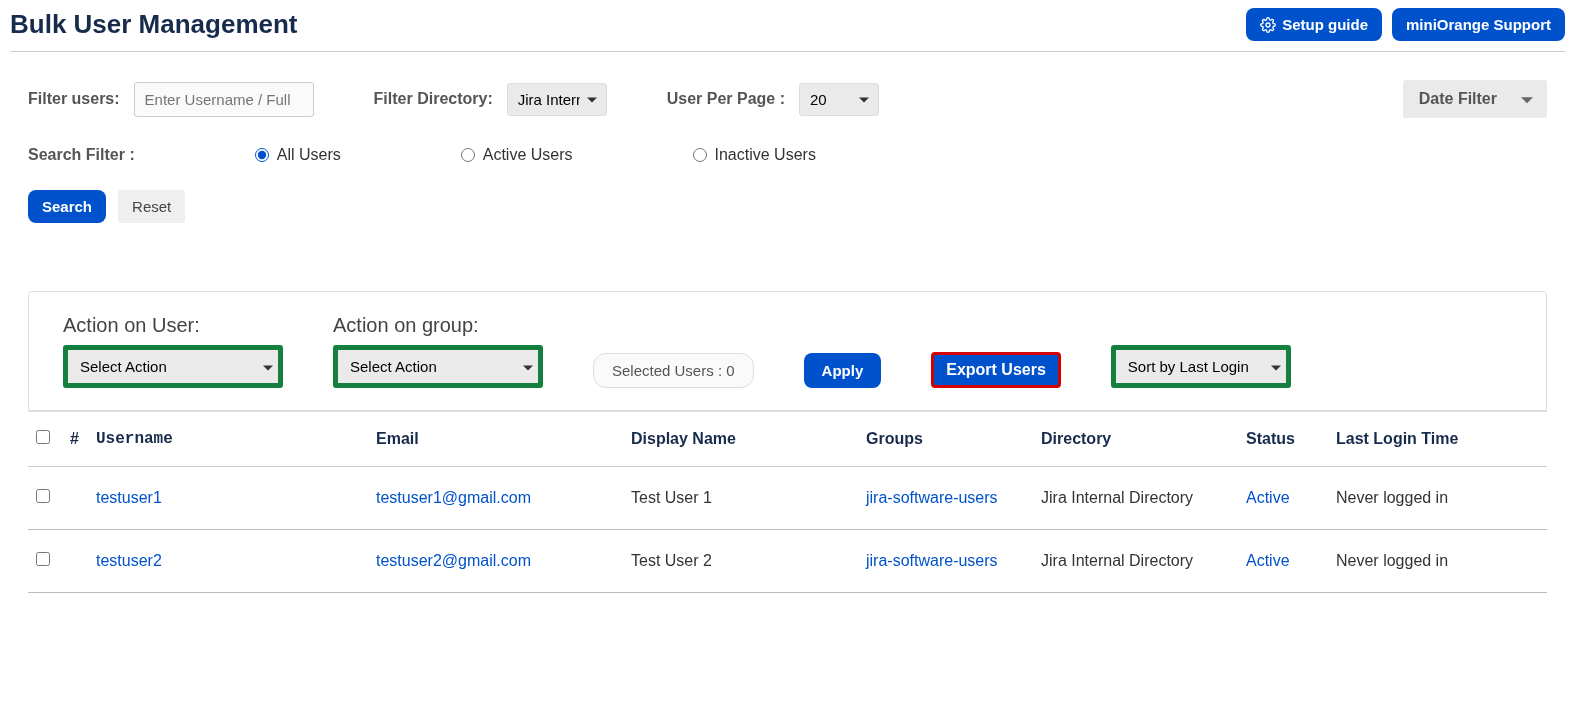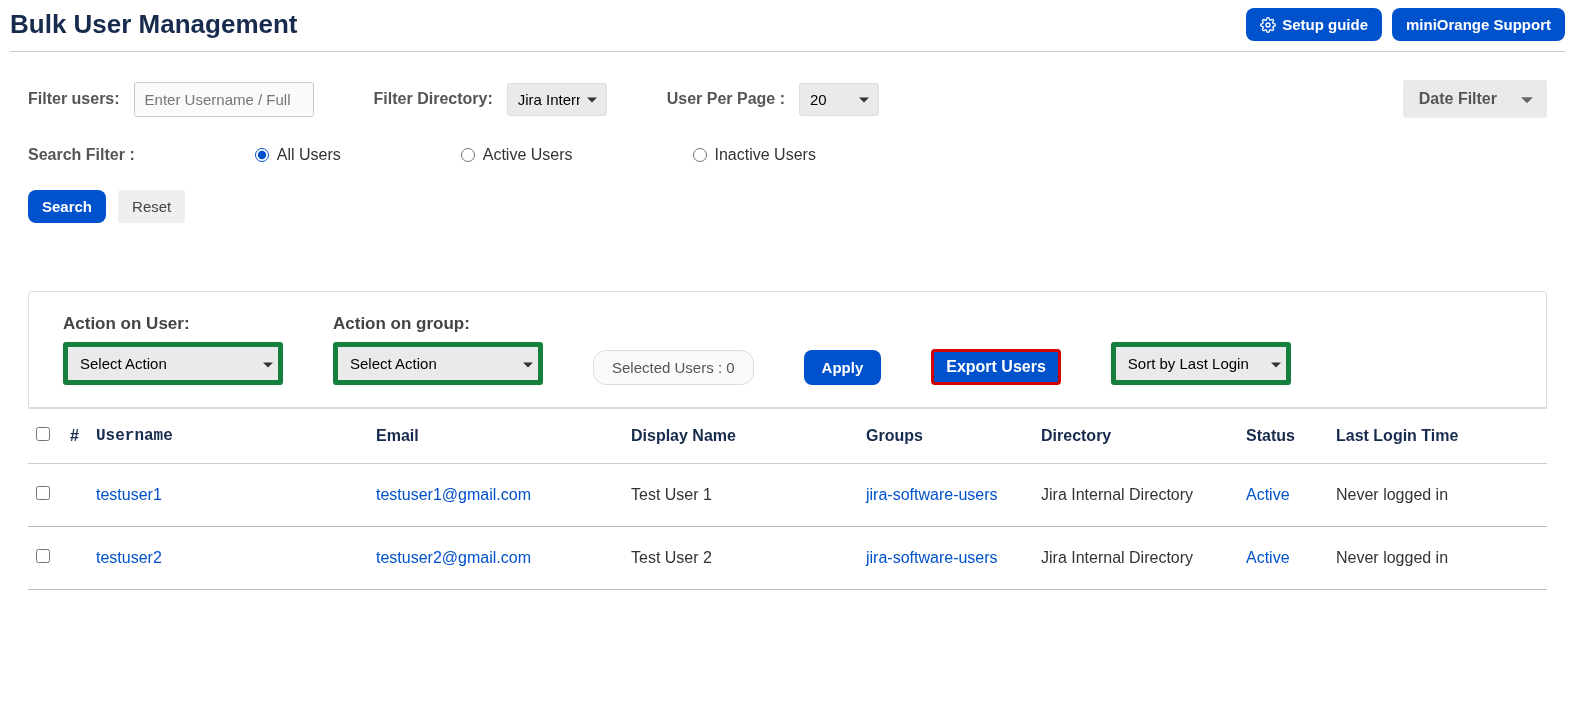--- a/index.html
+++ b/index.html
@@ -21,21 +21,21 @@
   .select-empty { width: 100px; }
   .select-perpage { width: 80px; }
   .date-filter-btn { background: #eaeaea; border: none; border-radius: 3px; padding: 10px 50px 10px 16px; font-size: 16px; font-weight: 600; color: #555; cursor: pointer; position: relative; }
   .date-filter-btn::after { content: ""; position: absolute; right: 14px; top: 50%; transform: translateY(-30%); border-left: 6px solid transparent; border-right: 6px solid transparent; border-top: 6px solid #666; }
   .search-filter-row { display: flex; align-items: center; gap: 120px; padding: 18px 18px; }
   .radio-group { display: flex; align-items: center; gap: 8px; font-size: 16px; color: #333; }
   .radio-group input { accent-color: #0052cc; width: 14px; height: 14px; cursor: pointer; }
   .search-row { padding: 8px 18px 18px 18px; display: flex; gap: 12px; }
   .actions-panel { border: 1px solid #ddd; border-radius: 4px 4px 0 0; margin: 50px 18px 0 18px; padding: 22px 34px; display: flex; align-items: flex-end; gap: 50px; }
   .action-col { display: flex; flex-direction: column; gap: 8px; }
-  .action-label { font-size: 17px; font-weight: 700; color: #444; }
+  .action-label { font-size: 20px; font-weight: 400; color: #444; }
   .action-select { border: 5px solid #15803d; border-radius: 3px; padding: 8px 30px 8px 12px; font-size: 15px; background: #eaeaea; cursor: pointer; appearance: none; }
   .sel-action-user { width: 220px; }
   .sel-action-group { width: 210px; }
   .selected-badge { border: 1px solid #ddd; border-radius: 13px; padding: 8px 18px; font-size: 15px; color: #555; background: #fafafa; }
   .export-btn { background: #0052cc; color: #fff; border: 3px solid #d40000; border-radius: 4px; padding: 6px 12px; font-size: 16px; font-weight: 600; cursor: pointer; }
   .sort-select { width: 180px; }
   table { width: calc(100% - 36px); margin: 0 18px; border-collapse: collapse; }
   thead th { text-align: left; font-size: 16px; font-weight: 600; color: #172b4d; padding: 18px 8px; border-top: 1px solid #ddd; border-bottom: 1px solid #ccc; }
   tbody td { padding: 22px 8px; font-size: 16px; color: #333; border-bottom: 1px solid #bbb; vertical-align: middle; }
   .link { color: #0052cc; text-decoration: none; cursor: pointer; }

